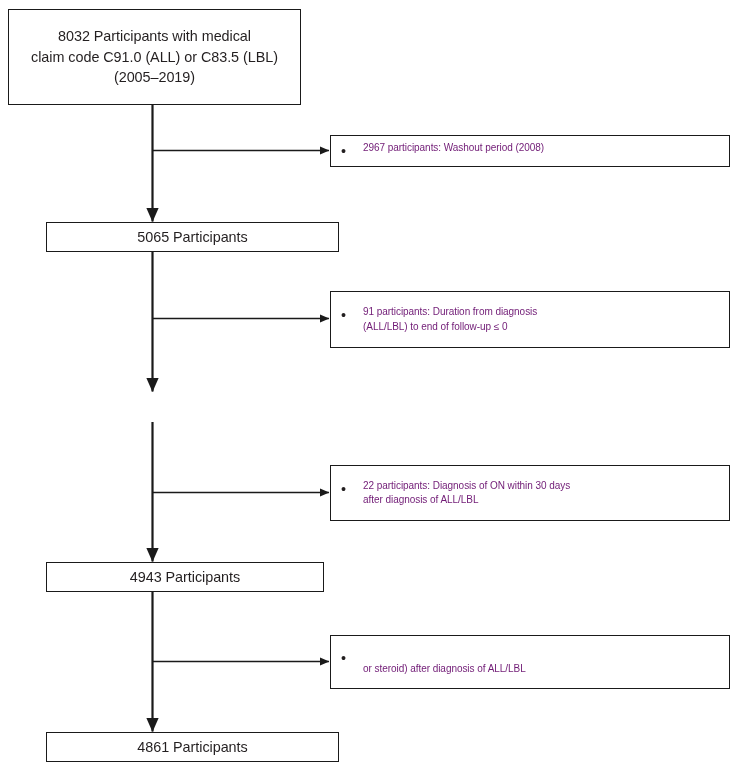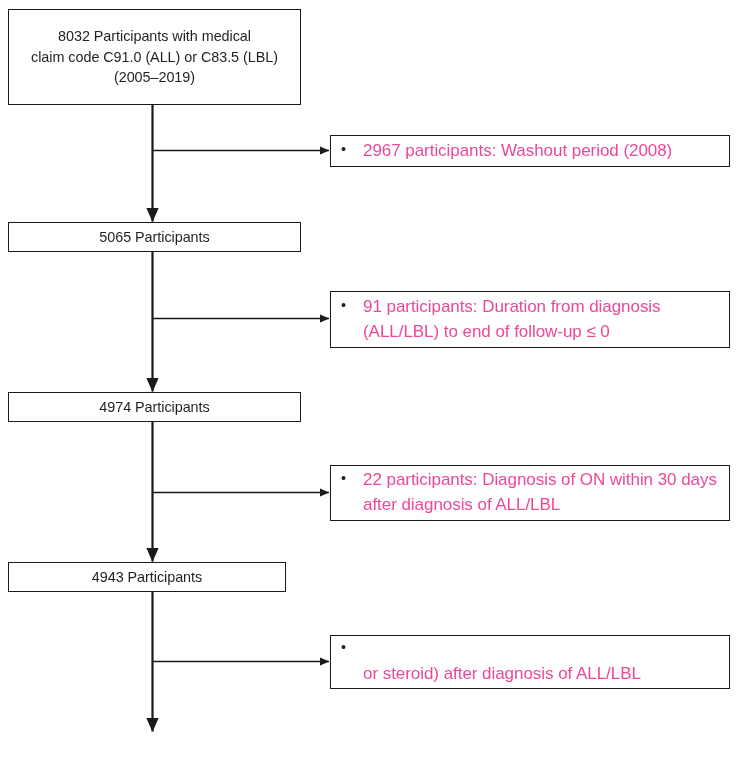--- a/index.html
+++ b/index.html
@@ -43,20 +43,21 @@
     padding: 2px 6px;
   }
   .node-start .node-text {
     font-size: 14.4px;
     line-height: 1.42;
     letter-spacing: -0.05px;
   }
   .node-count {
     justify-content: center;
     text-align: center;
+    margin-left: 38px;
   }
   .node-count .node-text {
     font-size: 14.4px;
     letter-spacing: -0.05px;
   }
   .node-exclusion {
     justify-content: flex-start;
     padding: 0 8px 0 10px;
   }
   .bullet-row {
@@ -67,23 +68,23 @@
   .bullet-mark {
     flex: 0 0 auto;
     width: 22px;
     font-size: 14.4px;
     line-height: 1.45;
     color: #231f20;
     text-align: left;
   }
   .bullet-text {
     flex: 1 1 auto;
-    font-size: 17px;
+    font-size: 10px;
     line-height: 1.45;
-    color: #ec4899;
+    color: #701a75;
     letter-spacing: -0.05px;
   }
 </style>
 </head>
 <body>
 
 <div id="flowchart">
 
   <svg id="flow-svg" viewBox="0 0 739 769" xmlns="http://www.w3.org/2000/svg">
     <defs>
@@ -108,28 +109,28 @@
       <div>8032 Participants with medical</div>
       <div>claim code C91.0 (ALL) or C83.5 (LBL)</div>
       <div>(2005–2019)</div>
     </div>
   </div>
 
   <div class="node node-count" style="left:8px; top:222px; width:293px; height:30px;">
     <span class="node-text">5065 Participants</span>
   </div>
 
-  <div class="node node-count" style="left:8px; top:392px; width:293px; height:30px;">
-    <span class="node-text">4974 Participants</span>
-  </div>
 
   <div class="node node-count" style="left:8px; top:562px; width:278px; height:30px;">
     <span class="node-text">4943 Participants</span>
   </div>
 
+  <div class="node node-count" style="left:8px; top:732px; width:293px; height:30px;">
+    <span class="node-text">4861 Participants</span>
+  </div>
 
   <div class="node node-exclusion" style="left:330px; top:135px; width:400px; height:32px;">
     <div class="bullet-row">
       <span class="bullet-mark">•</span>
       <span class="bullet-text">
         <span>2967 participants: Washout period (2008)</span>
       </span>
     </div>
   </div>
 

